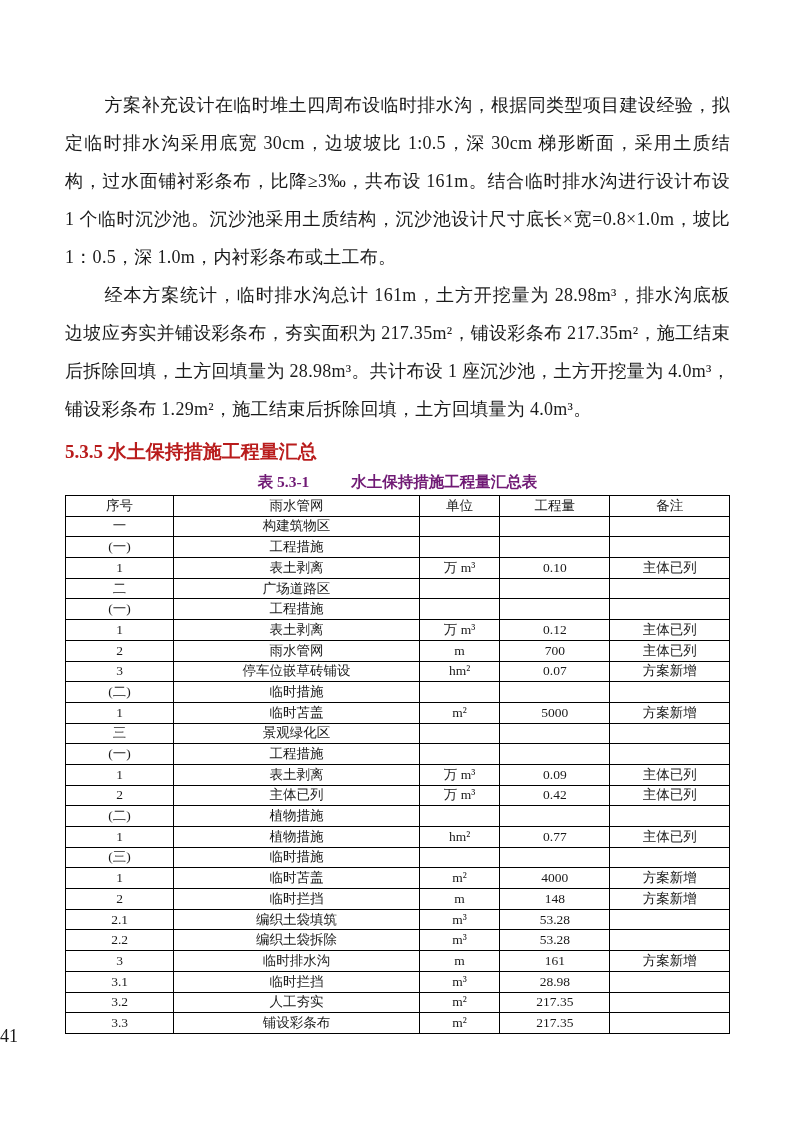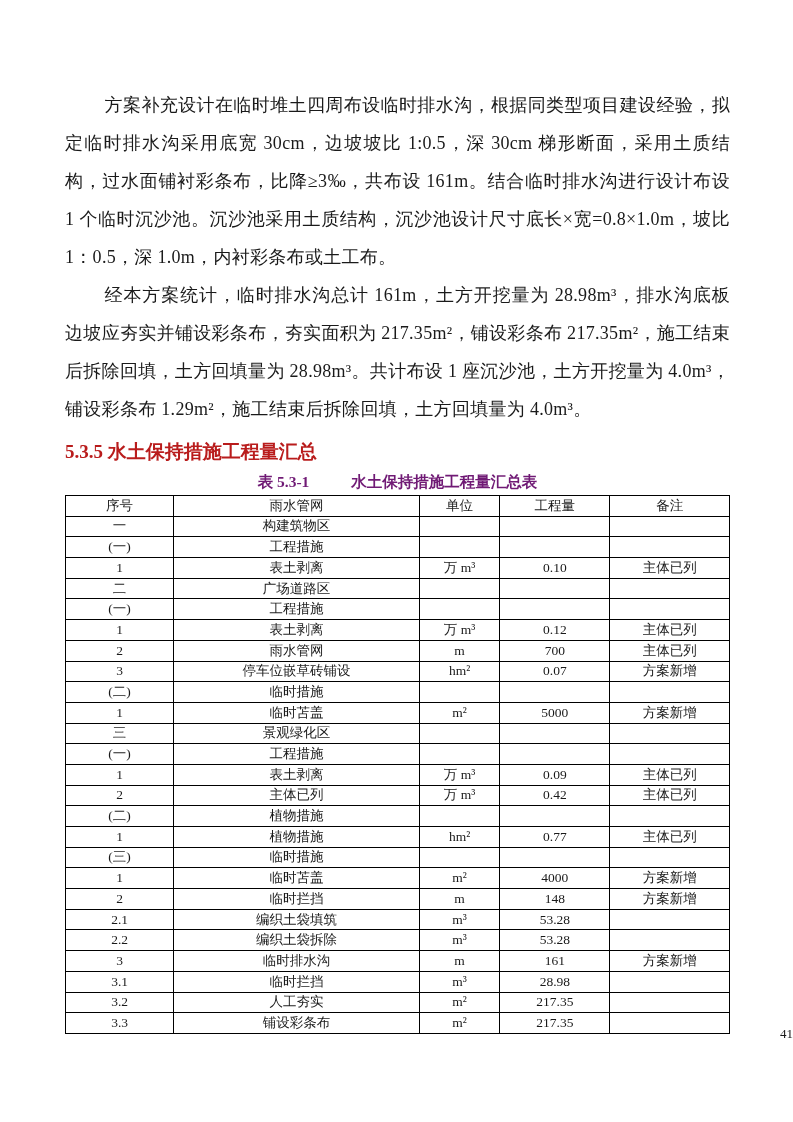--- a/index.html
+++ b/index.html
@@ -54,22 +54,22 @@
     height:19.7px;
     padding:0 2px;
     overflow:hidden;
     white-space:nowrap;
     color:#1a1a1a;
   }
   .page-number{
     position:absolute;
     top:1026px;left:0;
     width:793px;
-    text-align:right;
-    font-size:13px;
+    text-align:left;
+    font-size:18px;
     color:#1a1a1a;
   }
 </style>
 </head>
 <body>
 
 <div class="page">
 
   <p class="para">方案补充设计在临时堆土四周布设临时排水沟，根据同类型项目建设经验，拟定临时排水沟采用底宽 30cm，边坡坡比 1:0.5，深 30cm 梯形断面，采用土质结构，过水面铺衬彩条布，比降≥3‰，共布设 161m。结合临时排水沟进行设计布设 1 个临时沉沙池。沉沙池采用土质结构，沉沙池设计尺寸底长×宽=0.8×1.0m，坡比 1：0.5，深 1.0m，内衬彩条布或土工布。</p>
 

